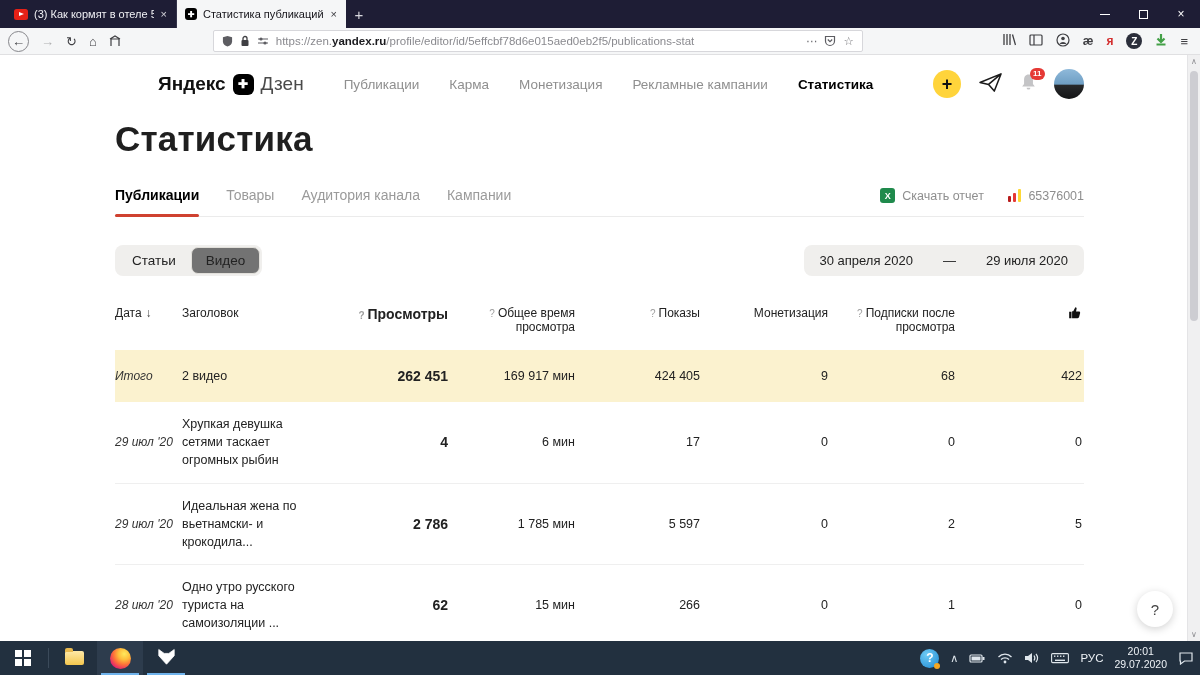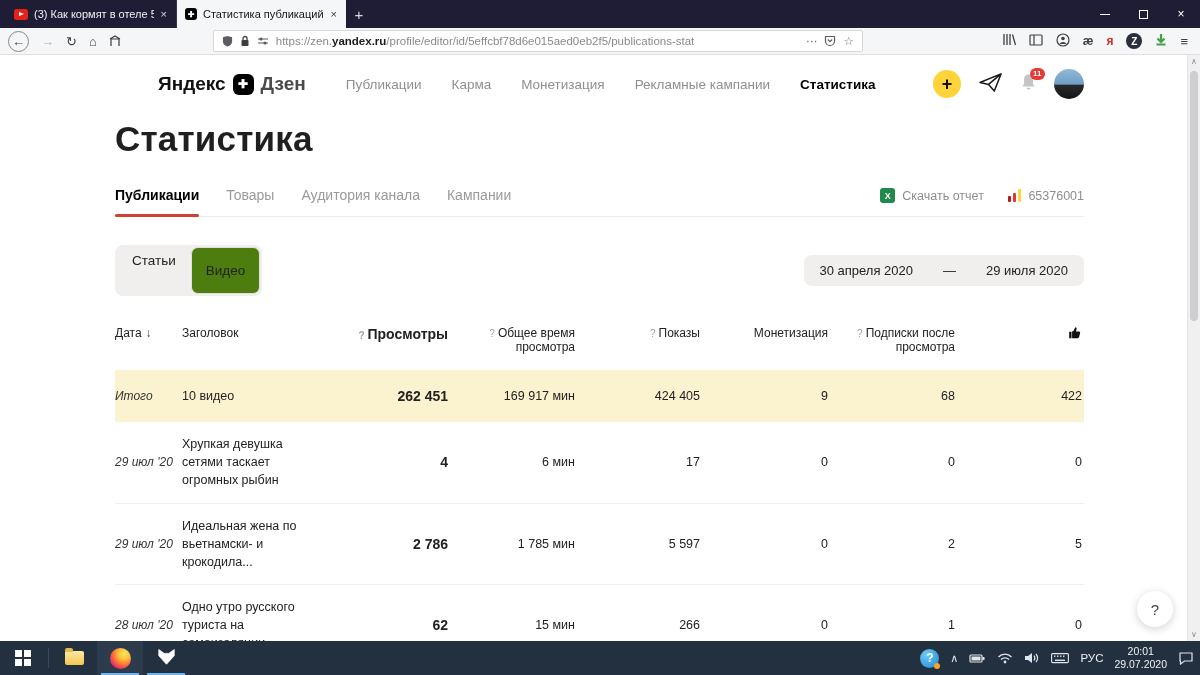--- a/index.html
+++ b/index.html
@@ -46,21 +46,21 @@
   .vscroll { position:absolute; top:0; right:0; bottom:0; width:13px; background:#f0f0f1; border-left:1px solid #e4e4e6; font-size:8px; color:#8c8c90; }
   .vs-up { position:absolute; top:2px; left:3px; }
   .vs-down { position:absolute; bottom:2px; left:3px; }
   .vs-thumb { position:absolute; top:16px; left:2px; width:8px; height:250px; background:#cdcdd2; border-radius:4px; }
 
   .zen-header { display:flex; align-items:center; height:46px; margin-top:6px; }
   .brand { display:flex; align-items:center; gap:7px; font-size:19px; }
   .brand-yandex { font-weight:700; color:#111;margin-left:43px; }
   .zen-logo { width:21px; height:21px; background:#000; border-radius:6px; color:#fff; display:flex; align-items:center; justify-content:center; }
   .zen-logo::after { content:"✚"; font-size:12px; font-weight:700; }
-  .brand-zen { color:#4a4a4a;font-weight:bold; }
+  .brand-zen { color:#4a4a4a; }
   .zen-nav { display:flex; gap:30px; margin-left:40px; font-size:13.5px; color:#8f8f8f; }
   .zen-nav .nav-item.active { color:#000; font-weight:700; }
   .header-actions { margin-left:auto; display:flex; align-items:center; gap:17px; }
   .plus-btn { width:28px; height:28px; border-radius:50%; background:#ffd43b; color:#111; font-size:18px; font-weight:700; display:flex; align-items:center; justify-content:center; }
   .bell-wrap { position:relative; }
   .badge { position:absolute; top:-5px; right:-8px; background:#e53935; color:#fff; font-size:8px; font-weight:700; border-radius:8px; padding:1.5px 3.5px; }
   .avatar { width:30px; height:30px; border-radius:50%; background:linear-gradient(180deg,#8fb9da 0%,#6f9fc4 50%,#27292b 55%,#141516 100%); }
 
   .page-title { font-size:35px; font-weight:700; color:#1f1f1f; margin-top:12px; letter-spacing:.2px; }
 
@@ -74,21 +74,21 @@
   .xl-icon { width:15px; height:15px; background:#1f8a4c; border-radius:3px; color:#fff; font-size:9px; font-weight:700; display:flex; align-items:center; justify-content:center; }
   .metrika-icon { display:flex; align-items:flex-end; gap:1.5px; height:13px; }
   .metrika-icon i { display:block; width:3.5px; border-radius:1px; }
   .mb1 { height:6px; background:#b71c1c; }
   .mb2 { height:9px; background:#e53935; }
   .mb3 { height:13px; background:#fdd835; }
 
   .filter-row { display:flex; align-items:center; margin-top:28px; }
   .segmented { background:#f0efed; border-radius:8px; display:flex; padding:2px; font-size:13.5px; color:#222; }
   .seg-btn { padding:6px 15px; border-radius:7px; }
-  .seg-btn.selected { background:#4d7c0f; border:1px solid #e2e0db; padding:15px 14px; }
+  .seg-btn.selected { background:#737373; border:1px solid #e2e0db; padding:5px 14px; }
   .date-pill { margin-left:auto; background:#f0efed; border-radius:8px; padding:8px 16px; font-size:13px; color:#222; display:flex; gap:30px; }
 
   .stat-table { margin-top:24px; }
   .thead, .trow { display:grid; grid-template-columns:67px 140px 126px 127px 125px 128px 127px 127px; }
   .thead { font-size:12px; color:#222; padding:6px 0 16px; align-items:start; }
   .num { text-align:right; }
   .th-views { font-size:14px; font-weight:700; }
   .hint { color:#9e9e9e; font-size:10px; margin-right:3px; }
   .sort { margin-left:4px; color:#444; }
   .th-likes { display:flex; justify-content:flex-end; align-items:flex-start; }
@@ -310,21 +310,21 @@
               <span>
                 <svg width="14" height="14" viewBox="0 0 24 24">
                     <path d="M2 10 h4 v11 H2 Z M7 21 h9.5 c1.2 0 2.2-.8 2.5-2 l1.8-7 c.3-1.3-.6-2.5-2-2.5 h-5 l.8-4.2 C15.4 3.6 14.2 2 12.6 2 L9 9 H7 Z" fill="#111"></path>
                   </svg>
               </span>
             </div>
           </div>
 
           <div class="trow totals">
             <div class="cell-date">Итого</div>
-            <div class="cell-title">10 видео</div>
+            <div class="cell-title">2 видео</div>
             <div class="num cell-views">262 451</div>
             <div class="num">169 917 мин</div>
             <div class="num">424 405</div>
             <div class="num">9</div>
             <div class="num">68</div>
             <div class="num">422</div>
           </div>
 
           <div class="trow data-row">
             <div class="cell-date">29 июл '20</div>

